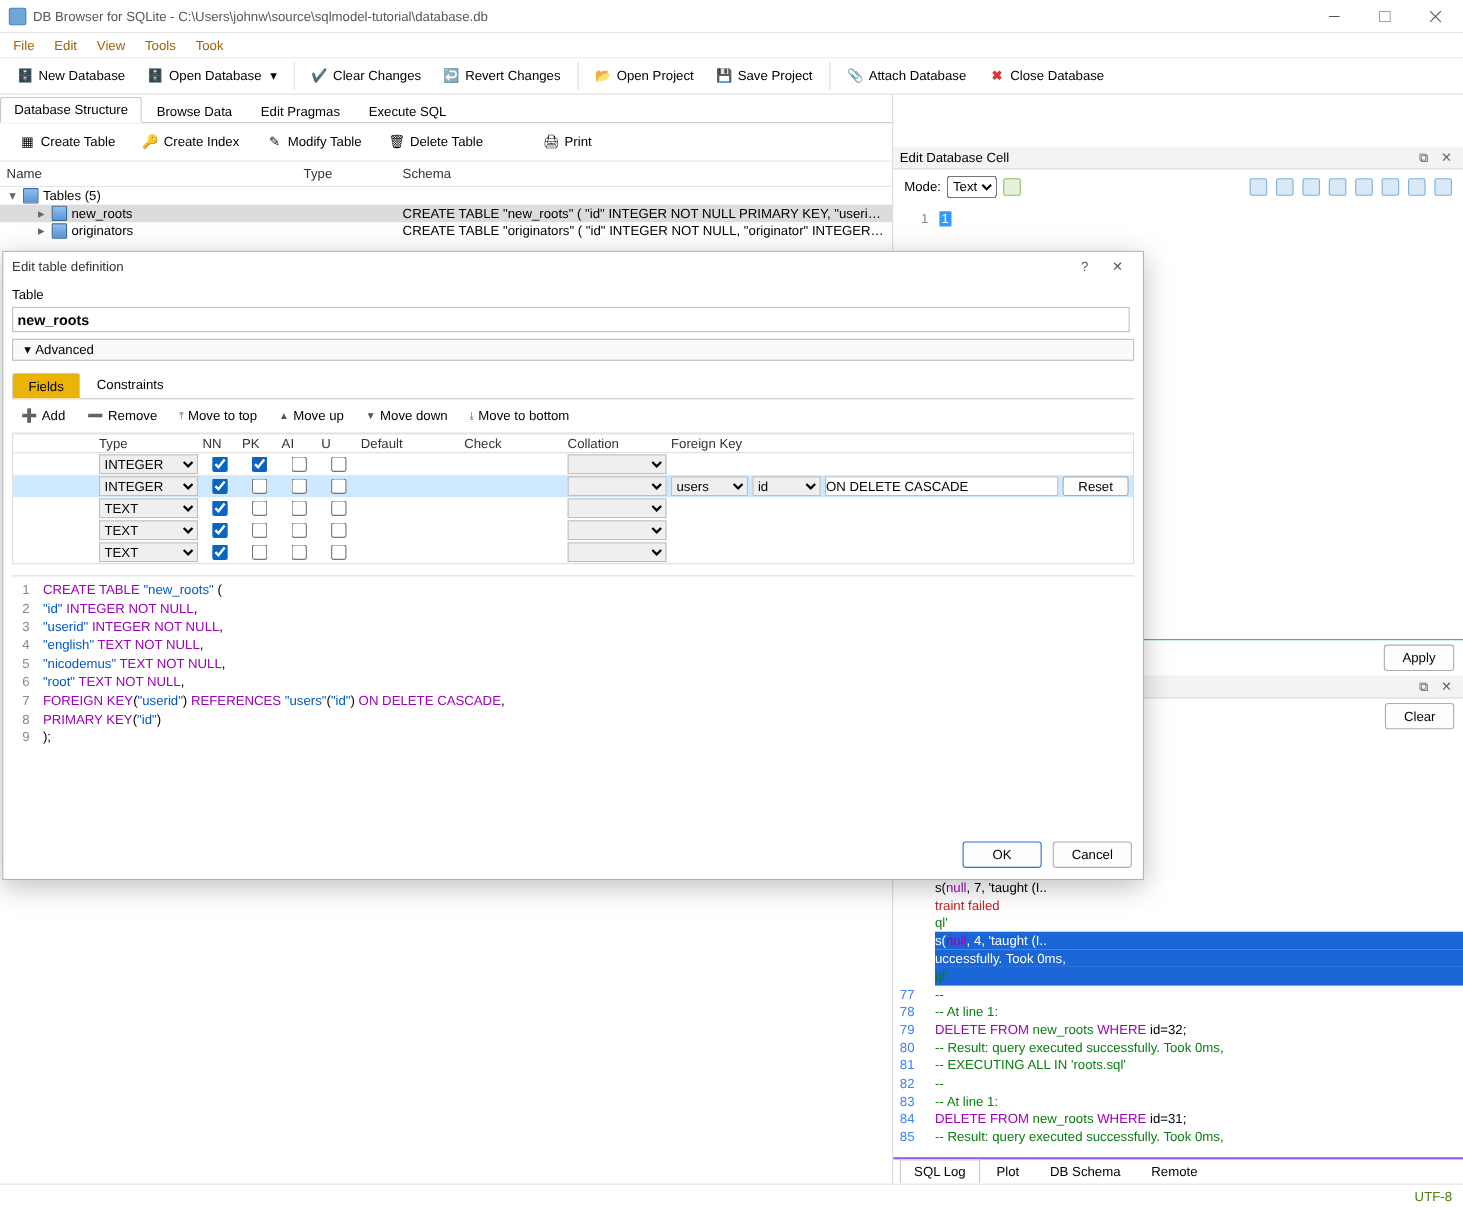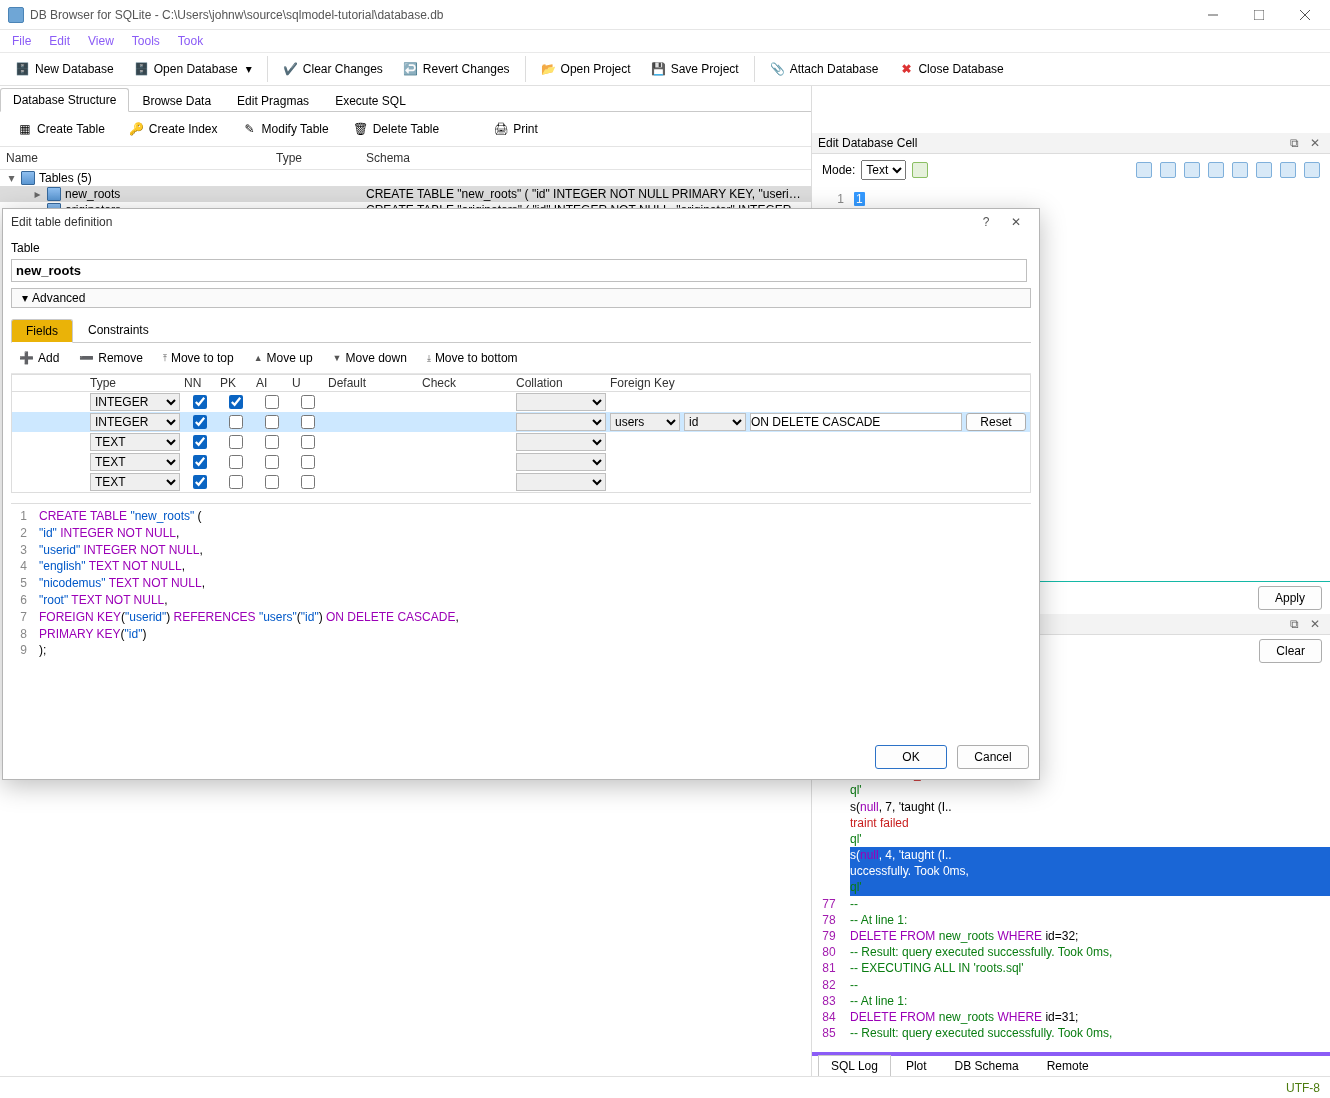--- a/index.html
+++ b/index.html
@@ -7,21 +7,21 @@
 
 
 .titlebar { height: 30px; display: flex; align-items: center; padding: 0 2px 0 8px; color: #555; border-bottom: 1px solid #e6e6e6; }
 .titlebar .app-icon { width: 16px; height: 16px; margin-right: 6px; background: #6fa6d6; border: 1px solid #4b84b6; border-radius: 2px; }
 .titlebar .title { flex: 1; font-size: 12px; color: #555; }
 .winbtn { width: 46px; height: 30px; display: flex; align-items: center; justify-content: center; color: #555; }
 .winbtn svg { width: 10px; height: 10px; }
 
 
 .menubar { height: 22px; display: flex; align-items: center; gap: 2px; padding: 0 4px; }
-.menubar .menuitem { padding: 2px 8px; color: #8b5cf6; }
+.menubar .menuitem { padding: 2px 8px; color: #a16207; }
 
 
 .maintoolbar { height: 34px; display: flex; align-items: center; padding: 2px 6px; gap: 2px; border-top: 1px solid #e9e9e9; border-bottom: 1px solid #e0e0e0; }
 .tbtn { display: flex; align-items: center; gap: 4px; padding: 3px 8px; border: 1px solid transparent; border-radius: 3px; white-space: nowrap; }
 .tbtn .ico { width: 16px; height: 16px; display: flex; align-items: center; justify-content: center; }
 .sepv { width: 1px; height: 26px; background: #dcdcdc; margin: 0 4px; }
 .reddot { color: #d33; font-weight: bold; }
 
 
 .mainarea { display: flex; height: calc(100% - 30px - 22px - 34px - 22px); }
@@ -54,32 +54,32 @@
 .modebar select { height: 20px; font-size: 12px; }
 .modebar .modeicons { flex:1; display:flex; justify-content:flex-end; gap:8px; align-items:center; }
 .modeicons span { width:16px; height:16px; background:#d8e9f7; border:1px solid #7fb0db; border-radius:2px; }
 .cellarea { padding: 6px 16px; display: flex; gap: 10px; }
 .cellarea .ln { color: #888; width: 16px; text-align: right; }
 .cellarea .val { background: #3399ff; color: #fff; padding: 0 2px; border-radius: 1px; }
 .applybar { display: flex; justify-content: flex-end; padding: 4px 8px; border-top: 1px solid #14b8a6; }
 .btn { border: 1px solid #adadad; background: #fdfdfd; border-radius: 3px; padding: 4px 16px; }
 .logarea { flex:1; overflow:hidden; font-family: Consolas, monospace; font-size: 12px; line-height: 1.35; padding: 2px 0 0 6px; }
 .logrow { display: flex; gap: 10px; }
-.logrow .gn { width: 22px; text-align: center; color: #a21caf; }
+.logrow .gn { width: 22px; text-align: left; color: #3b82f6; }
 .logrow .tx { flex:1; white-space: nowrap; overflow: hidden; }
 .logrow.sel .tx { background: #1a66d6; color: #fff; }
-.logtabs { display: flex; align-items: center; gap: 2px; border-top: 4px solid #8b5cf6; height: 24px; padding-left: 6px; }
+.logtabs { display: flex; align-items: center; gap: 2px; border-top: 2px solid #8b5cf6; height: 24px; padding-left: 6px; }
 .logtabs .ltab { padding: 3px 12px; border: 1px solid transparent; }
 .logtabs .ltab.active { border:1px solid #c9c9c9; border-bottom:1px solid #fff; background:#fff; }
 
 
 .statusbar { position:absolute; bottom:0; left:0; right:0; height:22px; border-top:1px solid #e0e0e0; display:flex; align-items:center; justify-content:flex-end; padding:0 10px; color:#4d7c0f; }
 
 
-.modal { position: absolute; left: 2px; top: 208px; width: 1038px; height: 572px; background: #fff; border: 1px solid #b5b5b5; box-shadow: 0 6px 24px rgba(0,0,0,0.25); display: flex; flex-direction: column; }
+.modal { position: absolute; left: 2px; top: 228px; width: 1038px; height: 572px; background: #fff; border: 1px solid #b5b5b5; box-shadow: 0 6px 24px rgba(0,0,0,0.25); display: flex; flex-direction: column; }
 .modal .dlgtitle { height: 26px; display: flex; align-items: center; padding: 0 8px; color: #333; }
 .modal .dlgtitle .spacer { flex:1; }
 .modal .dlgtitle .dlgicon { width: 30px; height: 22px; display:flex; align-items:center; justify-content:center; color:#555; }
 .modal .dlgbody { flex:1; padding: 4px 8px 0 8px; display:flex; flex-direction:column; overflow:hidden; }
 .modal .lbl { margin: 2px 0 4px 0; }
 .modal input.tblname { width: calc(100% - 4px); border:1px solid #bfbfbf; padding: 3px 4px; font-weight: bold; font-size: 13px; }
 .advbtn { margin-top: 6px; border:1px solid #bfbfbf; background:#fafafa; padding: 2px 10px; display:inline-flex; align-items:center; gap:4px; }
 .subtabs { margin-top: 10px; display:flex; gap: 0; border-bottom:1px solid #c9c9c9; }
 .subtab { padding: 4px 14px; border:1px solid transparent; }
 .subtab.active { border:1px solid #c9c9c9; border-bottom:1px solid #fff; background:#eab308; border-radius:3px 3px 0 0; position:relative; top:1px; }

